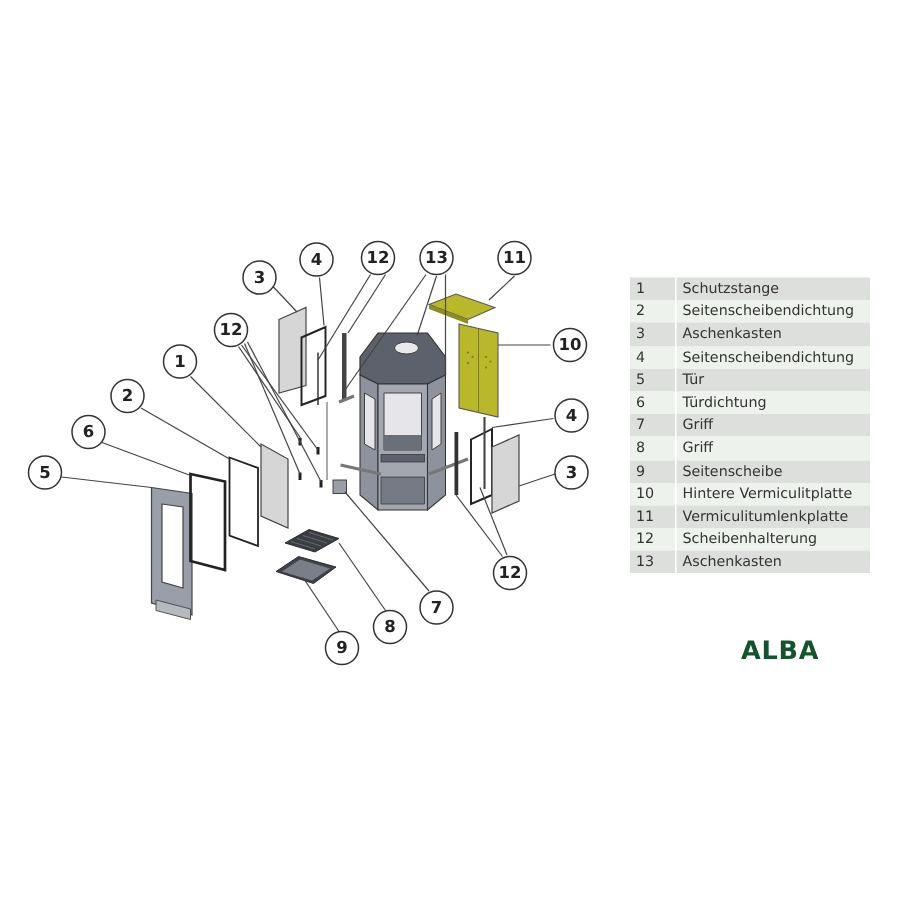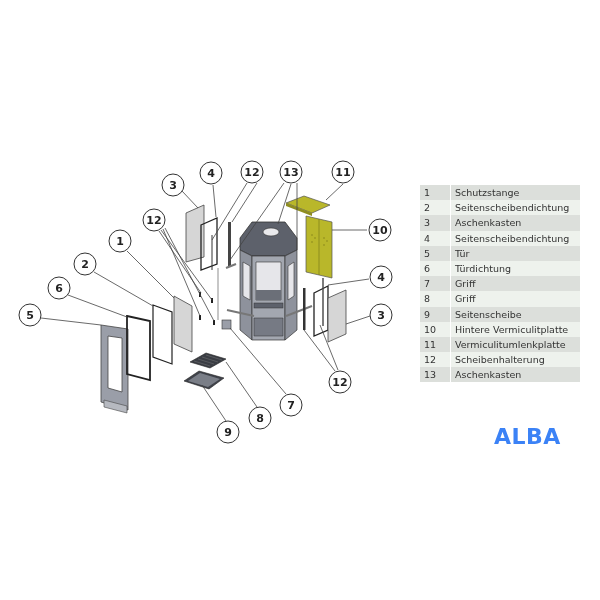--- a/index.html
+++ b/index.html
@@ -6,21 +6,21 @@
     body { width:600px; height:600px; position:relative; overflow:hidden; font-family:"DejaVu Sans", sans-serif; }
     #diagram { position:absolute; left:0; top:0; width:600px; height:600px; }
     .callout circle { fill:#fff; stroke:#333; stroke-width:1; }
     .callout text { font-family:"DejaVu Sans", sans-serif; font-size:11px; font-weight:bold; fill:#222; text-anchor:middle; dominant-baseline:central; }
     .leader { stroke:#444; stroke-width:0.8; fill:none; }
     .parts-table { position:absolute; left:420px; top:185px; width:160px; border-collapse:collapse; font-family:"DejaVu Sans", sans-serif; font-size:9.5px; color:#333; }
     .parts-table td { height:15.2px; padding:0 0 0 4px; white-space:nowrap; }
     .parts-table td.num { width:26px; border-right:1px solid #fff; }
     .parts-table tr:nth-child(odd) td { background:#dcdfdb; }
     .parts-table tr:nth-child(even) td { background:#eef2ed; }
-    .model-title { position:absolute; left:494px; top:424px; font-family:"DejaVu Sans", sans-serif; font-weight:bold; font-size:22px; color:#3b82f6; letter-spacing:0.5px; }
+    .model-title { position:absolute; left:494px; top:424px; font-family:"DejaVu Sans", sans-serif; font-weight:bold; font-size:17px; color:#14532d; letter-spacing:0.5px; }
   </style>
 </head>
 <body>
 
 <svg id="diagram" viewBox="0 0 600 600" xmlns="http://www.w3.org/2000/svg">
 
   <g>
     <polygon points="101,325 128,329 128,410 101,402" fill="#9a9ea8" stroke="#444" stroke-width="0.8"></polygon>
     <polygon points="108,336 122,338 122,392 108,388" fill="#ffffff" stroke="#444" stroke-width="0.8"></polygon>
     <polygon points="104,400 127,406 127,413 104,407" fill="#b6b9c0" stroke="#444" stroke-width="0.6"></polygon>

